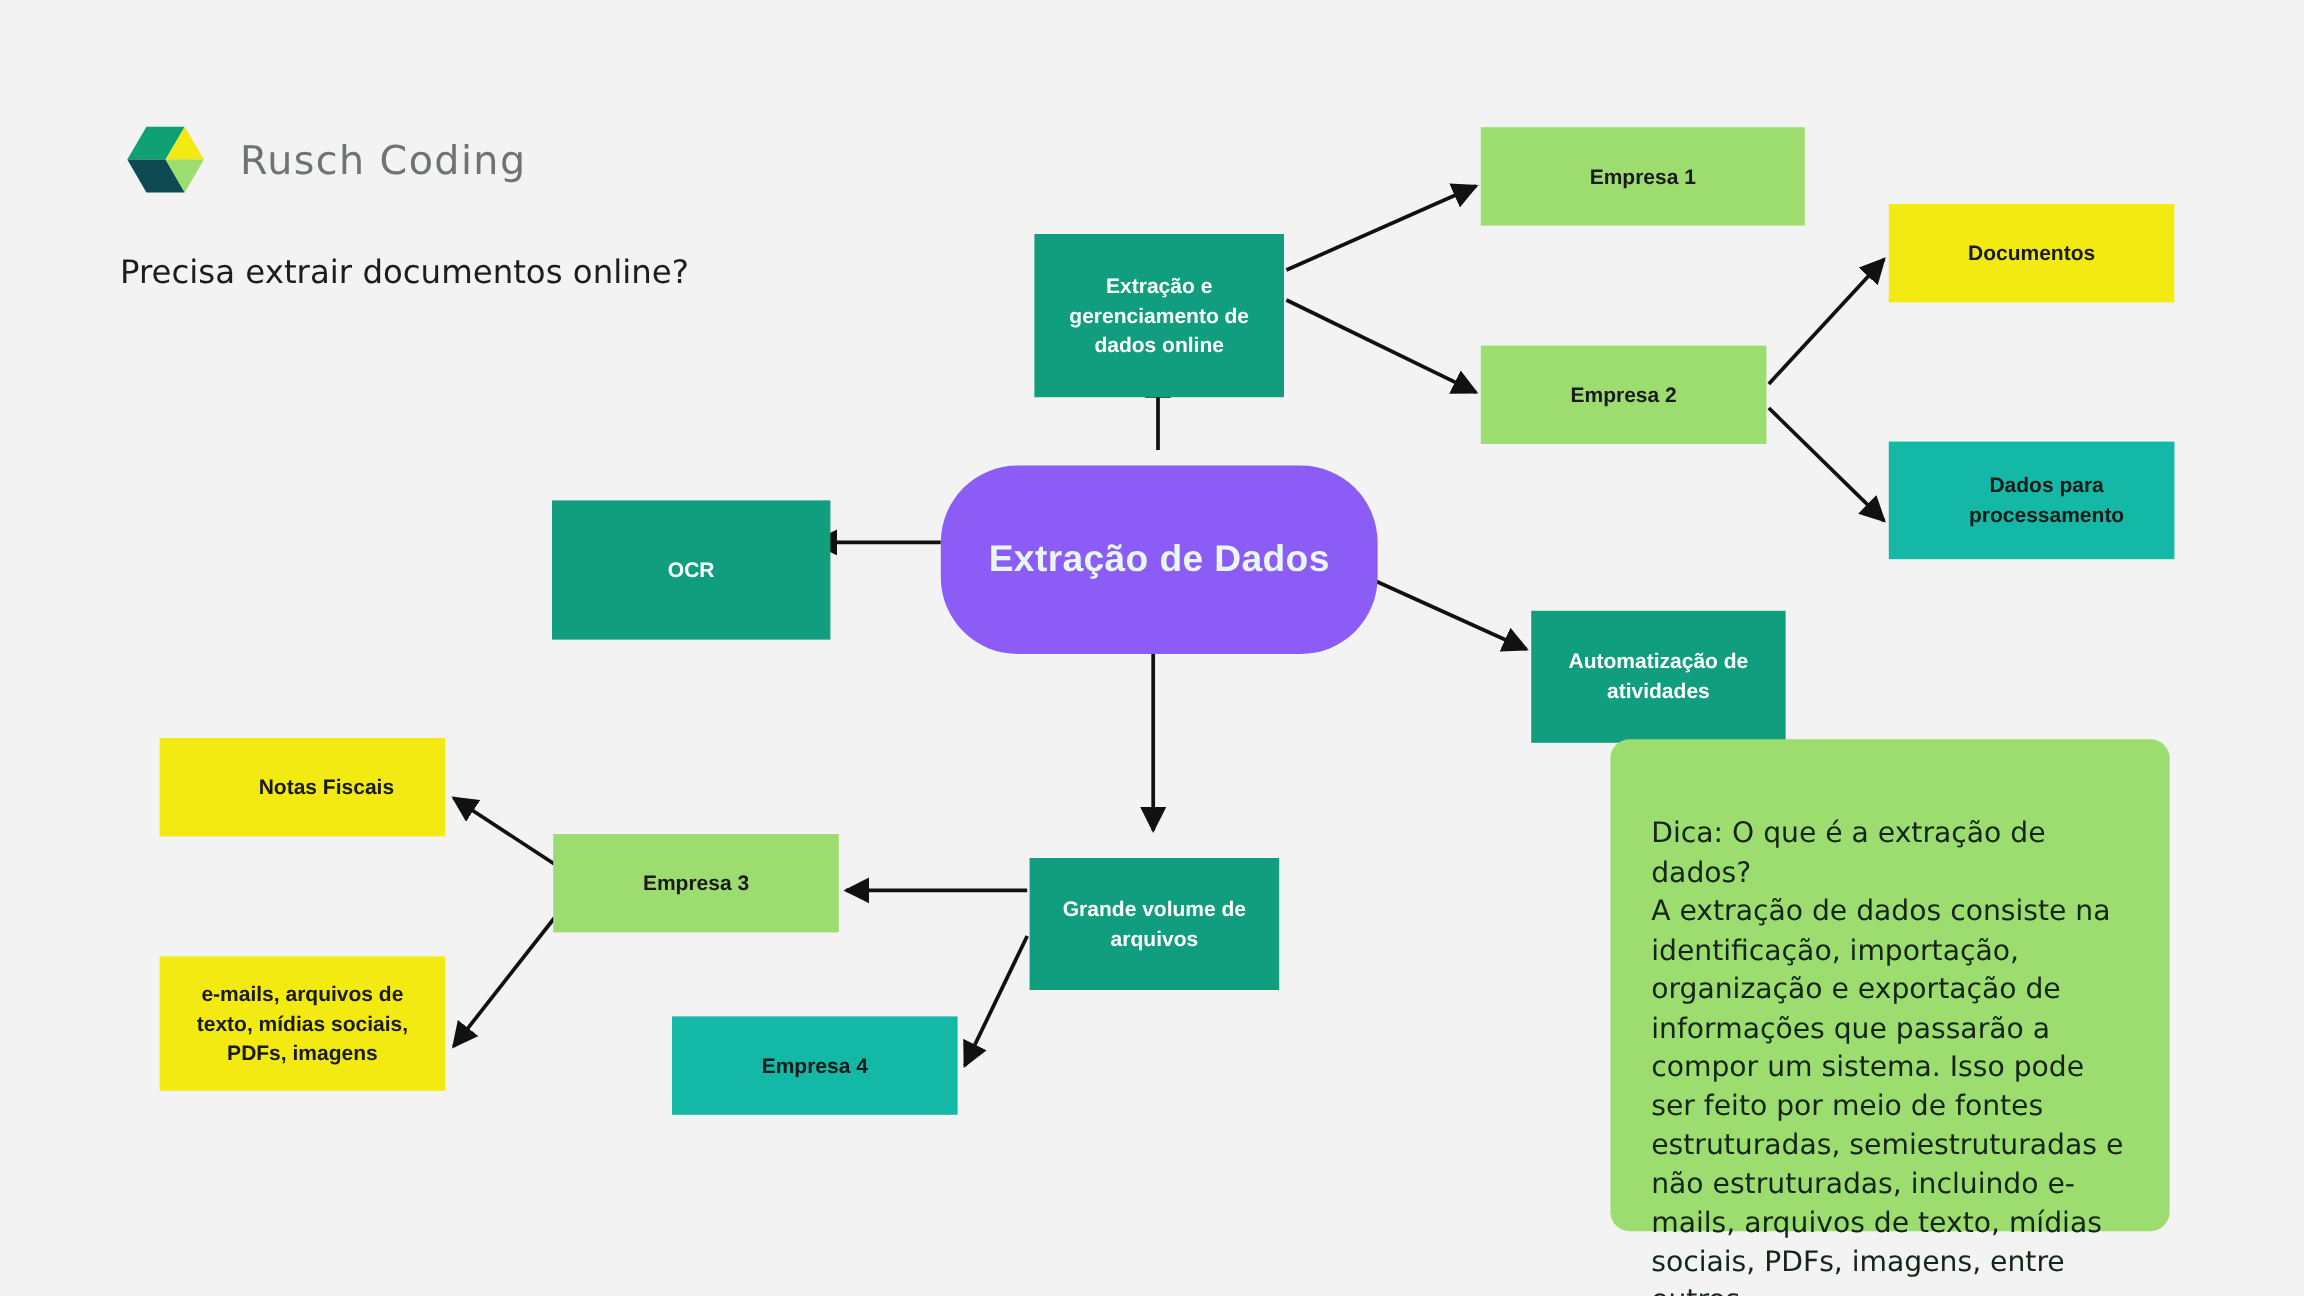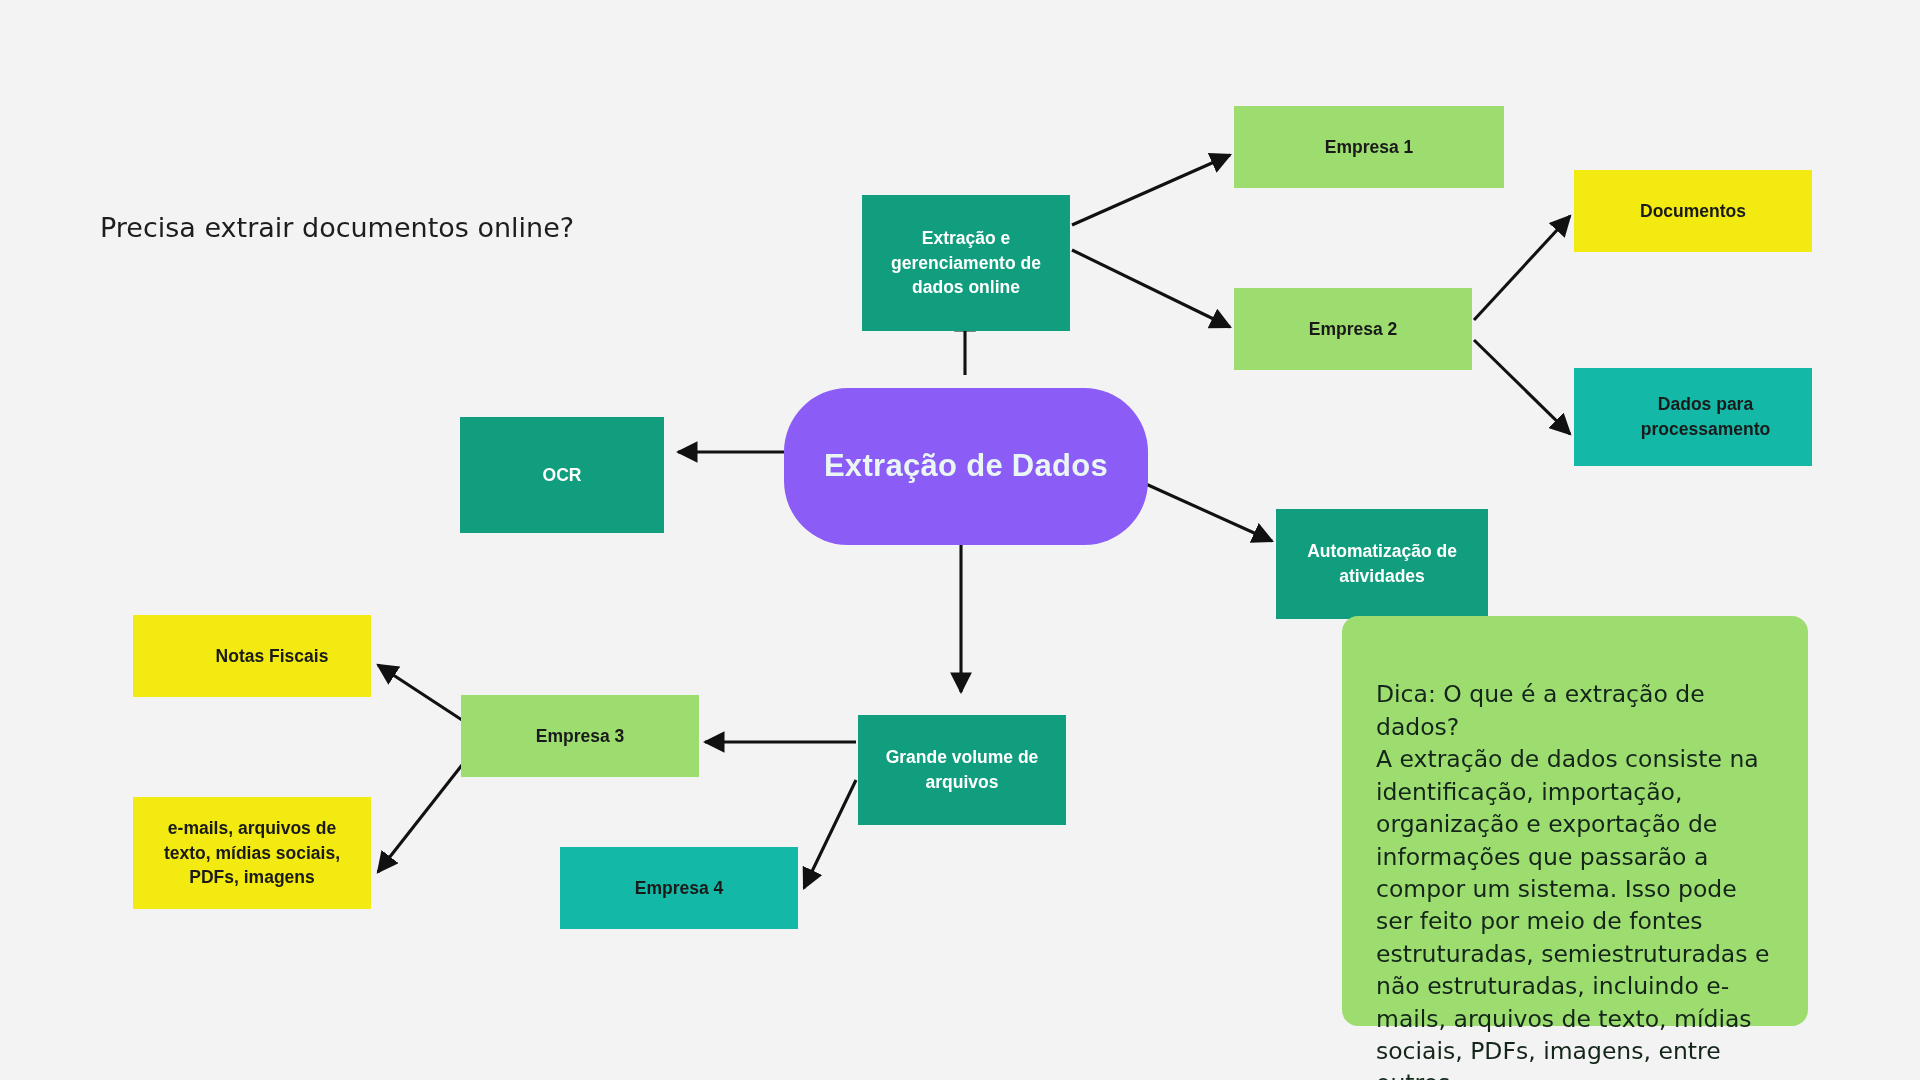--- a/index.html
+++ b/index.html
@@ -143,20 +143,33 @@
       <path d="M 856 742 L 705 742"></path>
 
       <path d="M 856 780 L 804 888"></path>
 
       <path d="M 462 720 L 378 665"></path>
 
       <path d="M 462 765 L 378 872"></path>
     </g>
   </svg>
 
+  <div class="brand">
+    <svg class="brand-logo" viewBox="0 0 100 92">
+
+      <polygon points="8,46 29,10 71,10 50,46" fill="#0fa173"></polygon>
+
+      <polygon points="8,46 50,46 71,82 29,82" fill="#0d4a52"></polygon>
+
+      <polygon points="50,46 71,10 92,46 71,46" fill="#f2ea10"></polygon>
+
+      <polygon points="50,46 71,46 92,46 71,82" fill="#9ddd70"></polygon>
+    </svg>
+    <div class="brand-name">Rusch Coding</div>
+  </div>
 
   <div class="tagline">Precisa extrair documentos online?</div>
 
   <div class="node node--teal" style="left:862px; top:172px; width:208px; height:136px; background:#109e7e;">
     <span>Extração e gerenciamento de dados online</span>
   </div>
 
   <div class="node node--green" style="left:1234px; top:106px; width:270px; height:82px; background:#9ddd70;">
     <span>Empresa 1</span>
   </div>
@@ -166,21 +179,21 @@
   </div>
 
   <div class="node node--yellow" style="left:1574px; top:170px; width:238px; height:82px; background:#f2ea10;">
     <span>Documentos</span>
   </div>
 
   <div class="node node--yellow" style="left:1574px; top:368px; width:238px; height:98px; background:#14b8a6;padding-left:25px;">
     <span>Dados para processamento</span>
   </div>
 
-  <div class="node node--teal" style="left:460px; top:394px; width:204px; height:116px; background:#109e7e;">
+  <div class="node node--teal" style="left:460px; top:394px; width:232px; height:116px; background:#109e7e;">
     <span>OCR</span>
   </div>
 
   <div class="node node--teal" style="left:1276px; top:486px; width:212px; height:110px; background:#109e7e;">
     <span>Automatização de atividades</span>
   </div>
 
   <div class="node node--teal" style="left:858px; top:692px; width:208px; height:110px; background:#109e7e;">
     <span>Grande volume de arquivos</span>
   </div>

